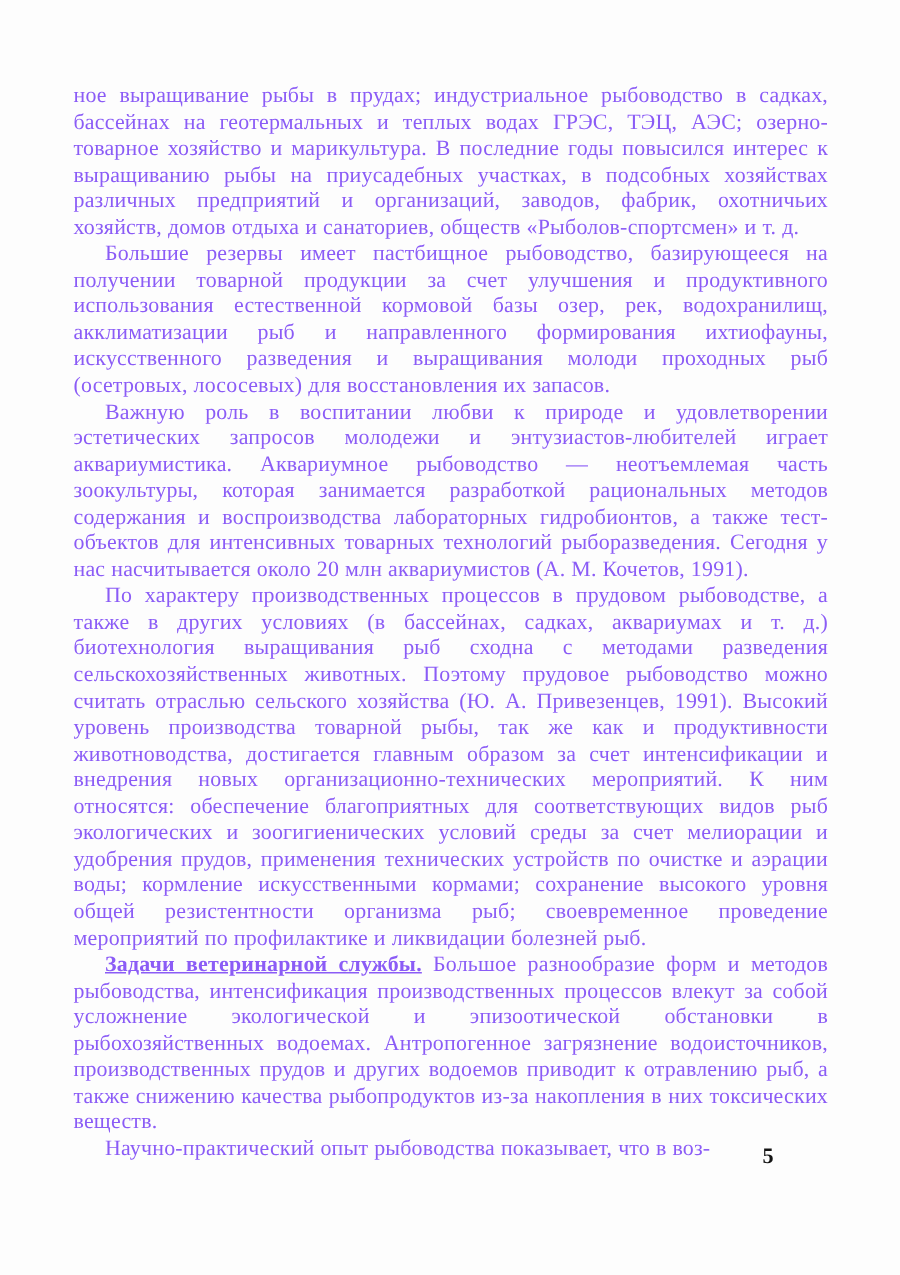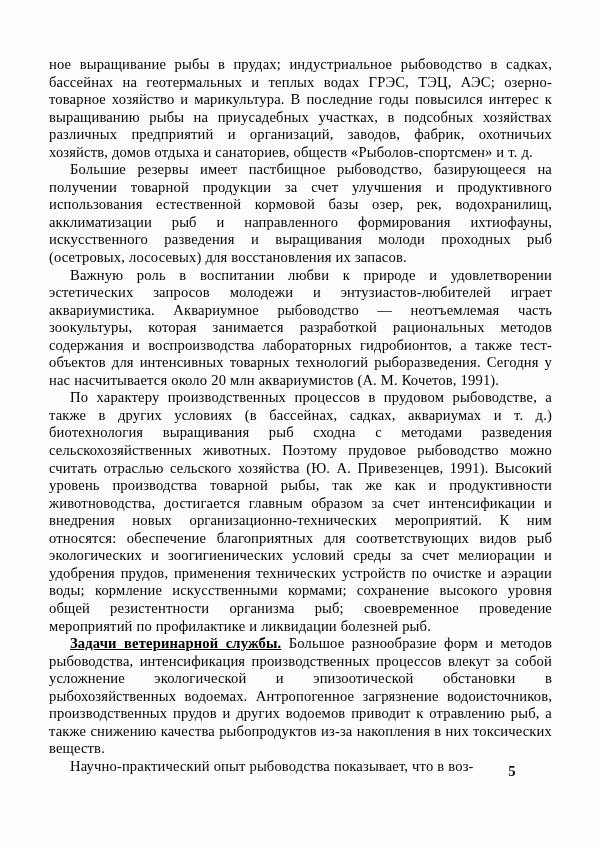--- a/index.html
+++ b/index.html
@@ -24,21 +24,21 @@
     background: #fdfdfd;
   }
 
   .text-block {
     position: absolute;
     left: 49px;
     top: 56px;
     width: 503px;
     text-align: justify;
     text-justify: inter-word;
-    color: #000000;
+    color: #8b5cf6;
     font-size: 14.6px;
     line-height: 17.55px;
     letter-spacing: 0.01em;
     word-spacing: 0.01em;
     -webkit-font-smoothing: antialiased;
   }
 
   .para {
     margin: 0;
     text-indent: 21px;

